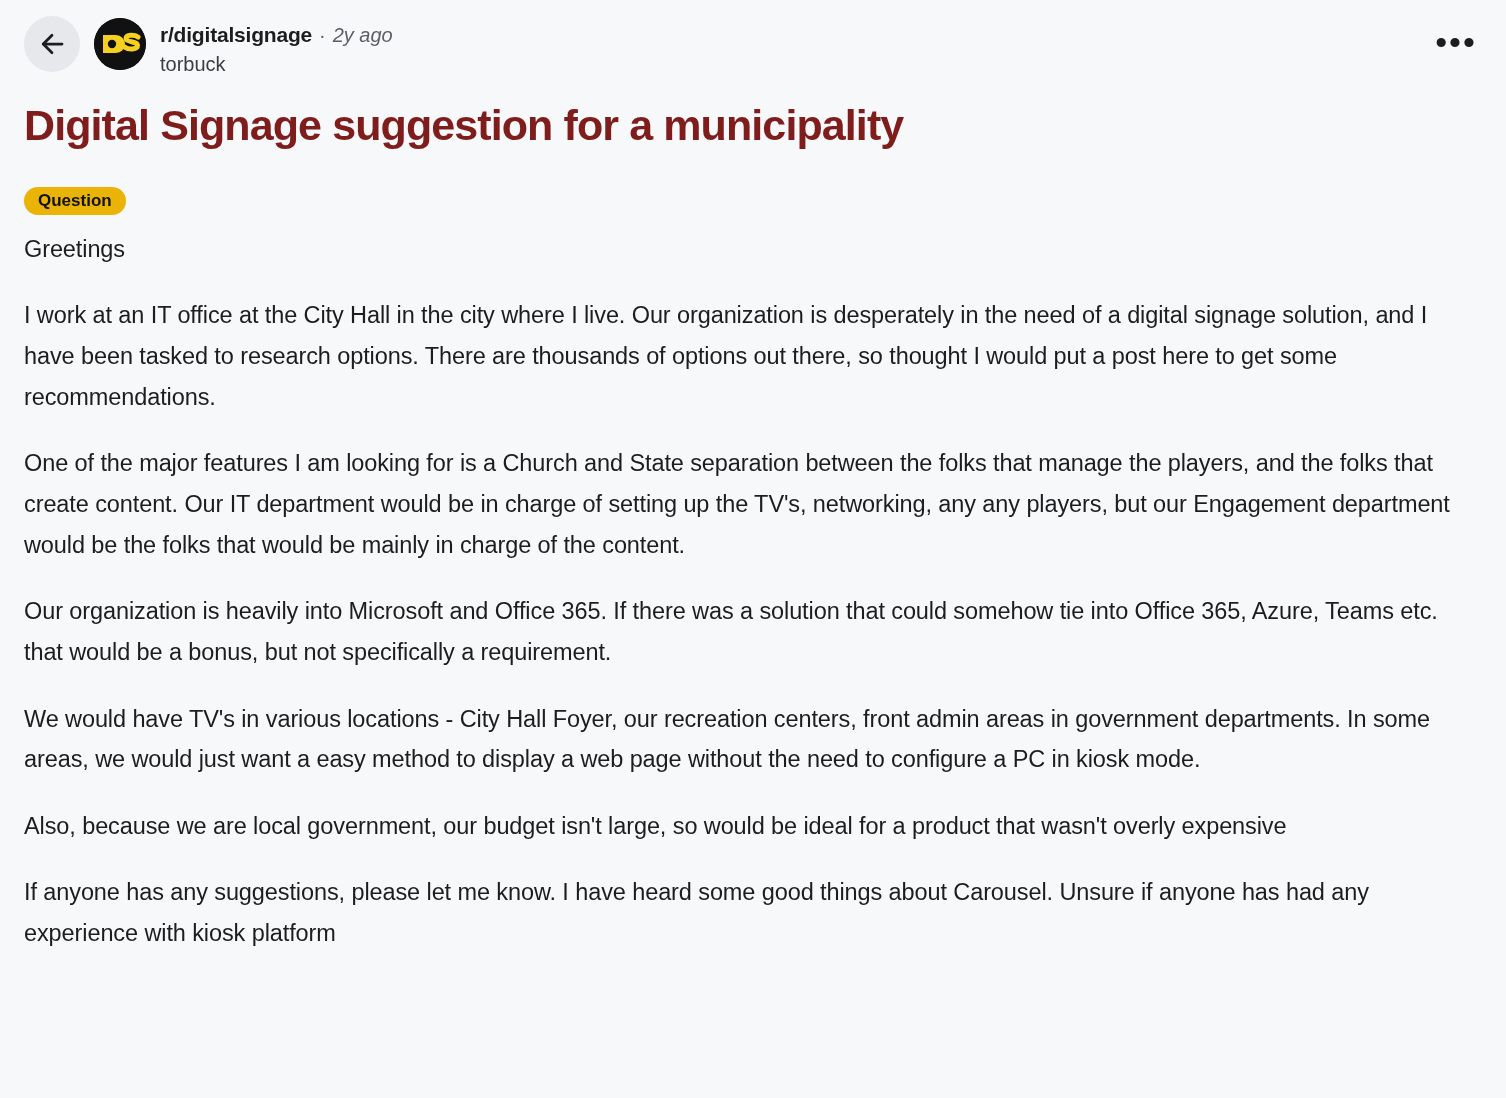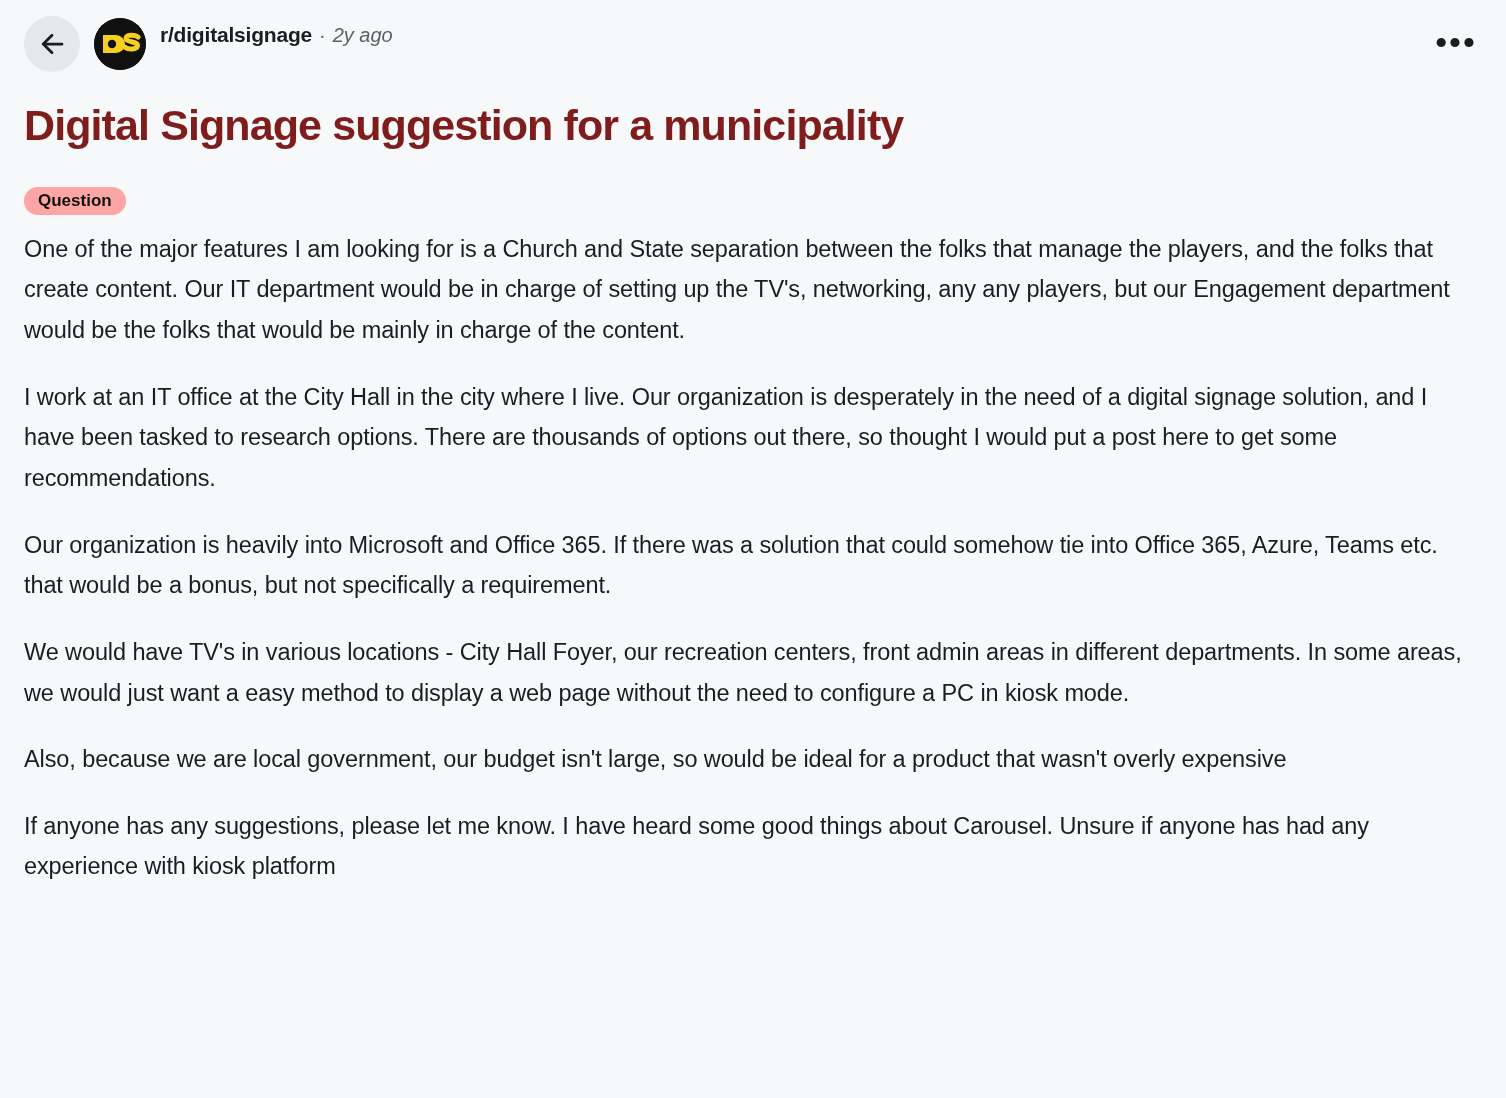--- a/index.html
+++ b/index.html
@@ -106,21 +106,21 @@
     letter-spacing: -0.9px;
     line-height: 1.18;
     margin-top: 18px;
     color: #7f1d1d;
   }
   .flair-row {
     margin-top: 36px;
   }
   .flair {
     display: inline-block;
-    background: #fca5a5;
+    background: #eab308;
     color: #111111;
     font-size: 17px;
     font-weight: bold;
     border-radius: 14px;
     padding: 5px 14px 6px 14px;
     line-height: 1;
   }
   .body {
     margin-top: 14px;
   }
@@ -158,36 +158,38 @@
         <path d="M44 19 c-3.5 -2.4 -12 -2.6 -12 1.6 c0 4 11.5 2.2 11.5 6.6 c0 4.6 -9 4.6 -12.5 2" stroke="#f5d020" stroke-width="5" fill="none" stroke-linecap="round"></path>
       </svg>
     </div>
 
     <div class="meta">
       <div class="meta-line1">
         <span class="sub-name">r/digitalsignage</span>
         <span class="dot-sep">·</span>
         <span class="timestamp">2y ago</span>
       </div>
+      <div class="author">torbuck</div>
     </div>
 
     <div class="more-button">
       <span class="more-dots">•••</span>
     </div>
 
   </div>
 
   <h1 class="post-title">Digital Signage suggestion for a municipality</h1>
 
   <div class="flair-row">
     <span class="flair">Question</span>
   </div>
 
   <div class="body">
+    <p>Greetings</p>
+    <p>I work at an IT office at the City Hall in the city where I live. Our organization is desperately in the need of a digital signage solution, and I have been tasked to research options. There are thousands of options out there, so thought I would put a post here to get some recommendations.</p>
     <p>One of the major features I am looking for is a Church and State separation between the folks that manage the players, and the folks that create content. Our IT department would be in charge of setting up the TV's, networking, any any players, but our Engagement department would be the folks that would be mainly in charge of the content.</p>
-    <p>I work at an IT office at the City Hall in the city where I live. Our organization is desperately in the need of a digital signage solution, and I have been tasked to research options. There are thousands of options out there, so thought I would put a post here to get some recommendations.</p>
     <p>Our organization is heavily into Microsoft and Office 365. If there was a solution that could somehow tie into Office 365, Azure, Teams etc. that would be a bonus, but not specifically a requirement.</p>
-    <p>We would have TV's in various locations - City Hall Foyer, our recreation centers, front admin areas in different departments. In some areas, we would just want a easy method to display a web page without the need to configure a PC in kiosk mode.</p>
+    <p>We would have TV's in various locations - City Hall Foyer, our recreation centers, front admin areas in government departments. In some areas, we would just want a easy method to display a web page without the need to configure a PC in kiosk mode.</p>
     <p>Also, because we are local government, our budget isn't large, so would be ideal for a product that wasn't overly expensive</p>
     <p>If anyone has any suggestions, please let me know. I have heard some good things about Carousel. Unsure if anyone has had any experience with kiosk platform</p>
   </div>
 
 </div>
 
 </body></html>

